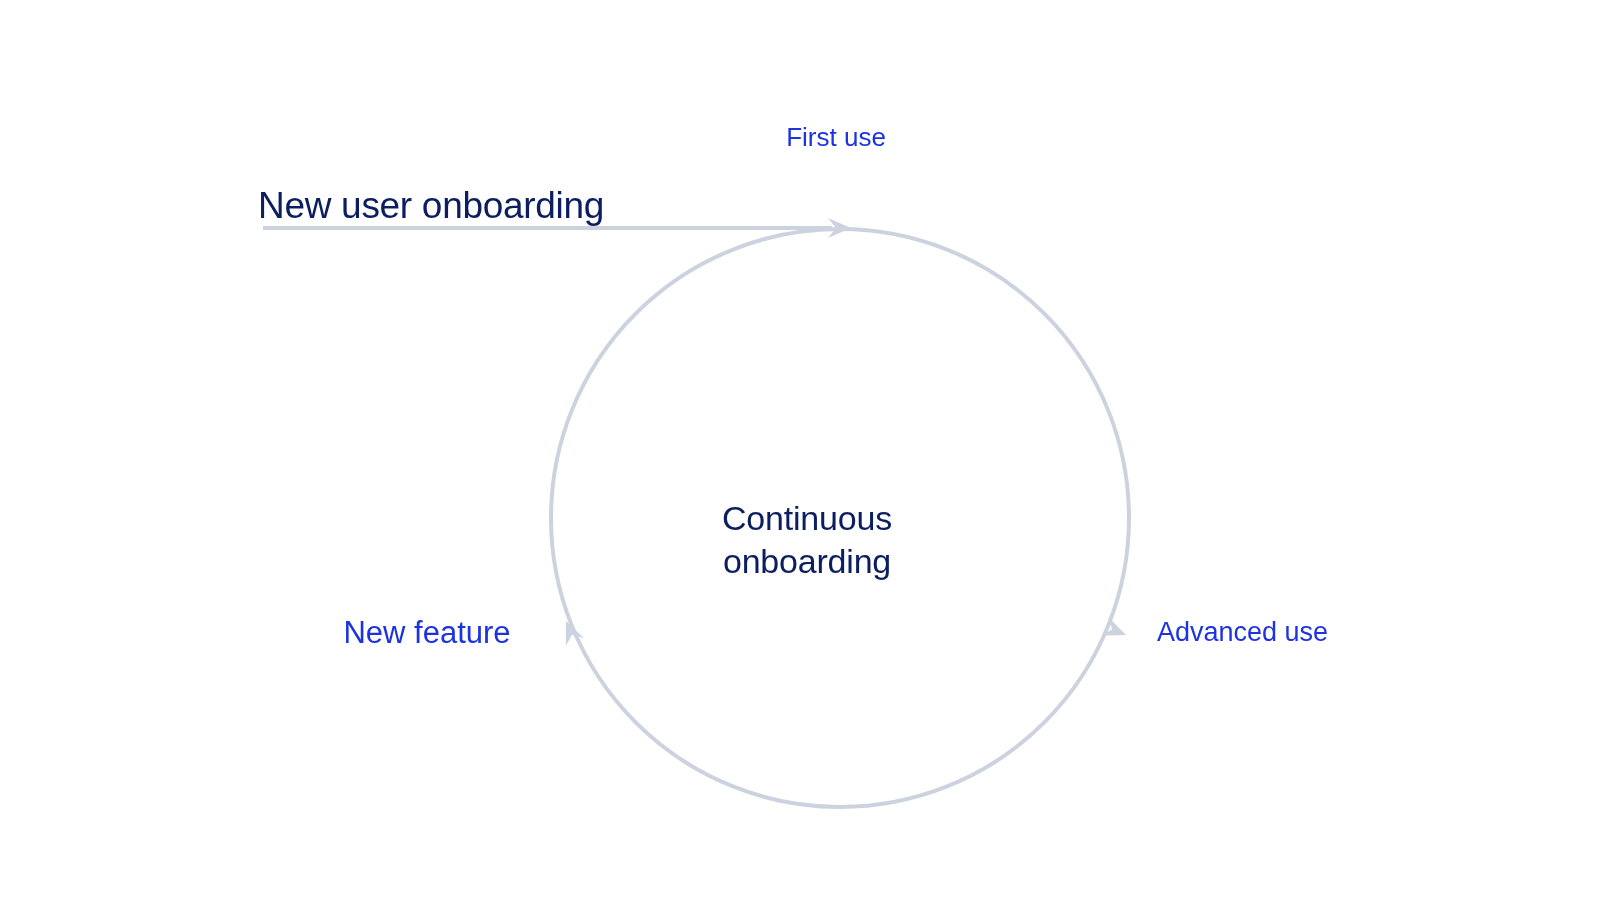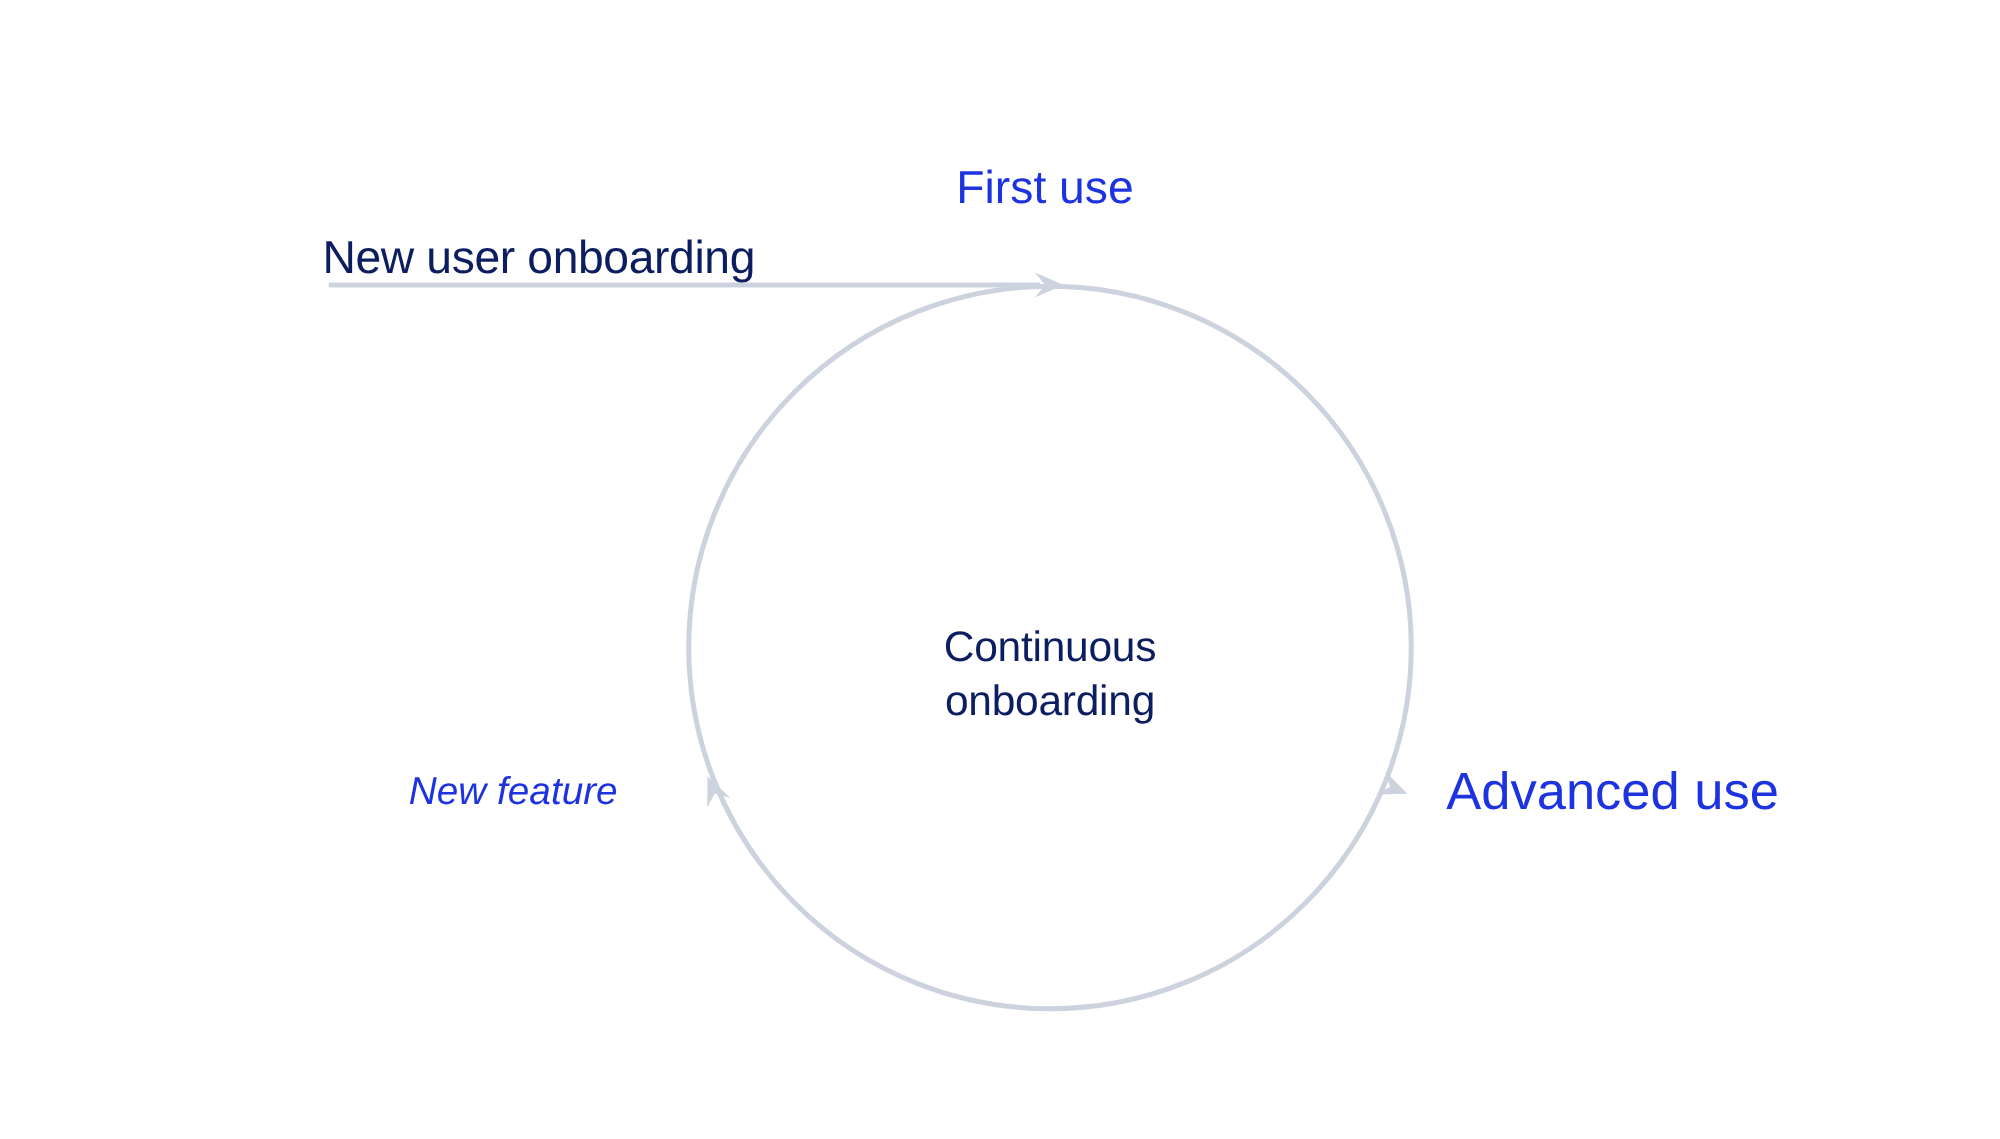--- a/index.html
+++ b/index.html
@@ -38,38 +38,38 @@
   .label { position: absolute; white-space: nowrap; }
   .label .line { display: block; }
   .navy { color: var(--navy); margin-top: 36px; }
   .blue { color: var(--blue); }
   .entry-label {
     left: 258px; top: 150px;
     font-size: 37px; line-height: 40px;
     letter-spacing: -0.3px;
   }
   .first-use-label {
-    left: 686px; top: 132px; width: 300px;
+    left: 686px; top: 119px; width: 300px;
     text-align: center;
-    font-size: 37px; line-height: 36px;
+    font-size: 26px; line-height: 36px;
   }
   .center-label {
-    left: 640px; top: 461px; width: 400px;
+    left: 607px; top: 461px; width: 400px;
     text-align: center;
     font-size: 34px; line-height: 43px;
     letter-spacing: -0.2px;
   }
   .new-feature-label {
     left: 327px; top: 617px; width: 200px;
-    text-align: left;
-    font-size: 31px; line-height: 31px; font-style: italic;
+    text-align: center;
+    font-size: 31px; line-height: 31px;
   }
   .advanced-use-label {
     left: 1157px; top: 617px;
-    font-size: 42px; line-height: 31px;
+    font-size: 27px; line-height: 31px;
   }
 </style>
 </head>
 <body>
 
 <div class="canvas">
 
   <svg class="graphic" viewBox="0 0 1600 911" xmlns="http://www.w3.org/2000/svg" aria-hidden="true">
 
     <line class="stroke" x1="263" y1="228" x2="832" y2="228"></line>

